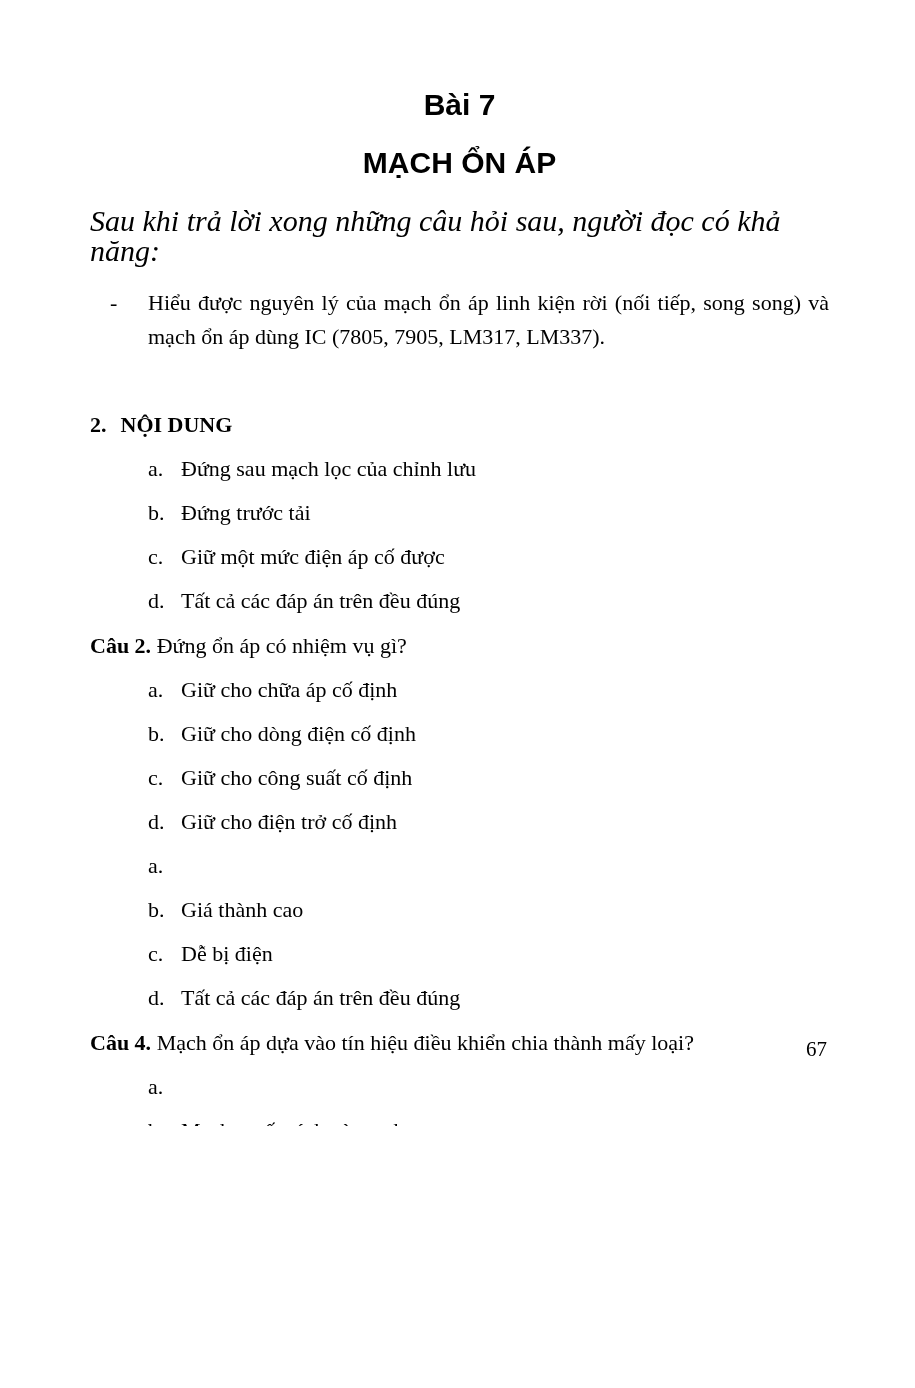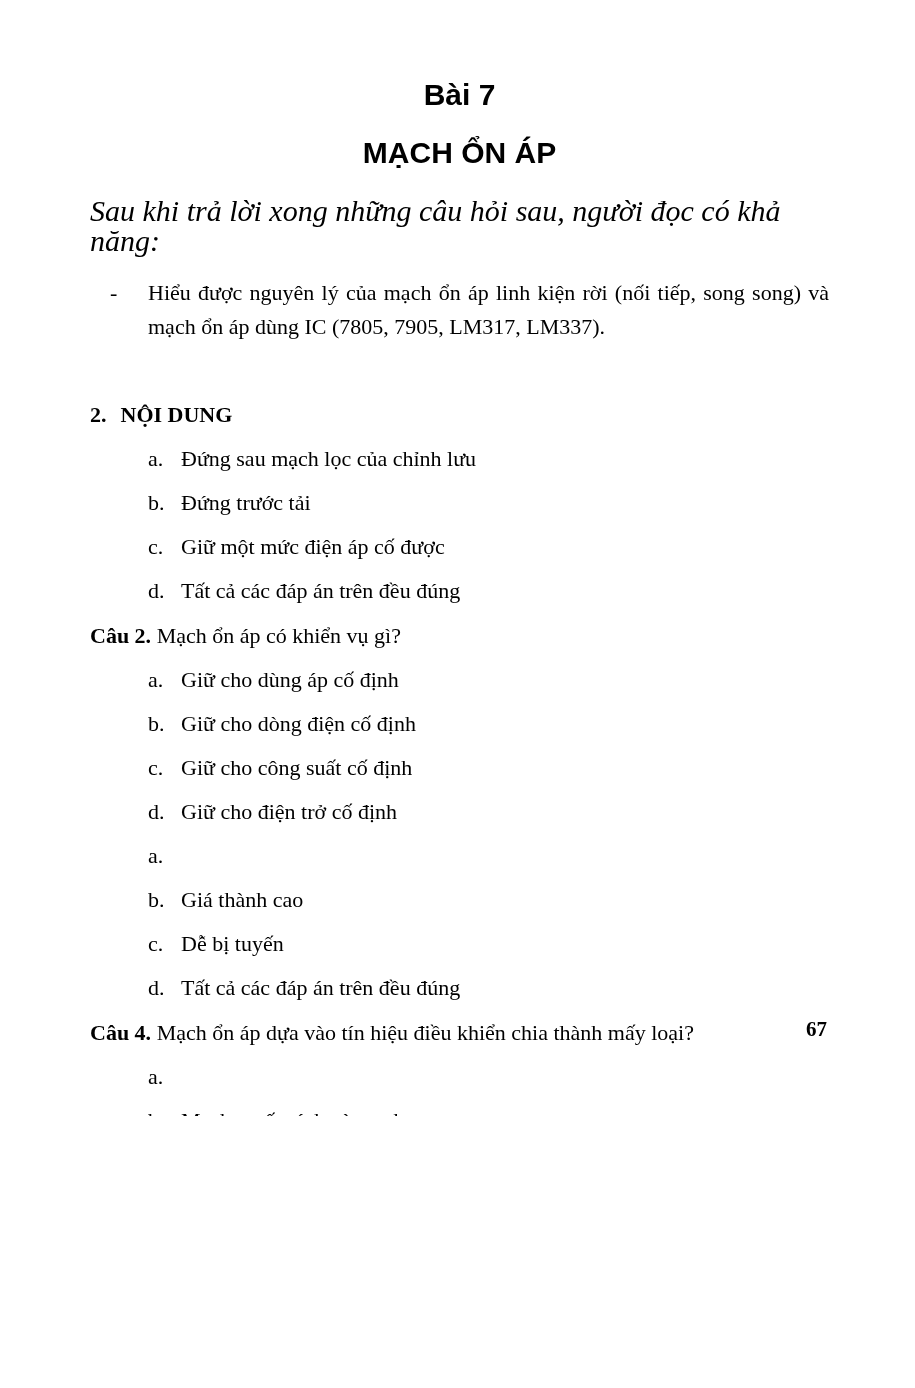--- a/index.html
+++ b/index.html
@@ -5,20 +5,21 @@
   * { box-sizing: border-box; }
   html, body { margin: 0; padding: 0; background: #ffffff; }
   .page {
     width: 915px;
     height: 1116px;
     position: relative;
     background: #ffffff;
     color: #000000;
     font-family: "Liberation Serif", serif;
     overflow: hidden;
+    margin-top: 10px;
   }
   .content { padding: 76px 86px 0 90px; }
 
   .doc-title {
     text-align: center;
     font-family: "Liberation Sans", sans-serif;
     font-weight: 700;
     font-size: 30px;
     line-height: 38px;
     margin: 0;
@@ -64,22 +65,22 @@
     line-height: 30px;
     margin-top: 14px;
     padding-left: 58px;
   }
   .opt-letter { width: 33px; flex: none; }
   .opt-text { flex: 1; }
 
   .footer-page-num {
     position: absolute;
     right: 88px;
-    bottom: 74px;
-    font-weight: 700;
+    bottom: 64px;
+    font-weight: 400;
     font-size: 21px;
   }
 </style>
 </head>
 <body>
 
 <div class="page">
   <div class="content">
 
     <div class="doc-title">Bài 7</div>
@@ -109,25 +110,25 @@
       <span class="opt-letter">c.</span>
       <span class="opt-text">Giữ một mức điện áp cố được</span>
     </div>
     <div class="option">
       <span class="opt-letter">d.</span>
       <span class="opt-text">Tất cả các đáp án trên đều đúng</span>
     </div>
 
     <div class="question">
       <span class="q-label">Câu 2.</span>
-      <span>Mạch ổn áp có khiển vụ gì?</span>
+      <span>Đứng ổn áp có nhiệm vụ gì?</span>
     </div>
     <div class="option">
       <span class="opt-letter">a.</span>
-      <span class="opt-text">Giữ cho dùng áp cố định</span>
+      <span class="opt-text">Giữ cho chữa áp cố định</span>
     </div>
     <div class="option">
       <span class="opt-letter">b.</span>
       <span class="opt-text">Giữ cho dòng điện cố định</span>
     </div>
     <div class="option">
       <span class="opt-letter">c.</span>
       <span class="opt-text">Giữ cho công suất cố định</span>
     </div>
     <div class="option">
@@ -137,21 +138,21 @@
 
     <div class="option">
       <span class="opt-letter">a.</span>
     </div>
     <div class="option">
       <span class="opt-letter">b.</span>
       <span class="opt-text">Giá thành cao</span>
     </div>
     <div class="option">
       <span class="opt-letter">c.</span>
-      <span class="opt-text">Dễ bị tuyến</span>
+      <span class="opt-text">Dễ bị điện</span>
     </div>
     <div class="option">
       <span class="opt-letter">d.</span>
       <span class="opt-text">Tất cả các đáp án trên đều đúng</span>
     </div>
 
     <div class="question">
       <span class="q-label">Câu 4.</span>
       <span>Mạch ổn áp dựa vào tín hiệu điều khiển chia thành mấy loại?</span>
     </div>

